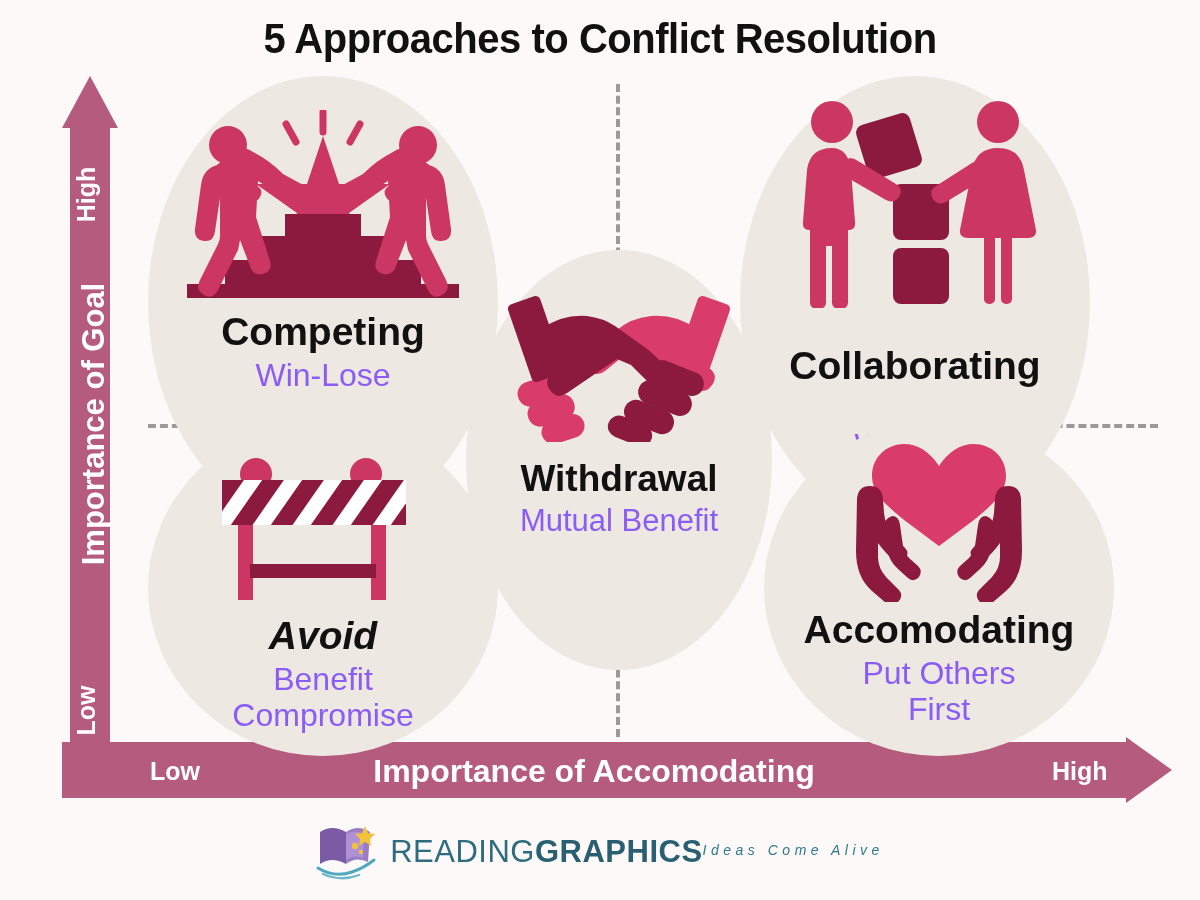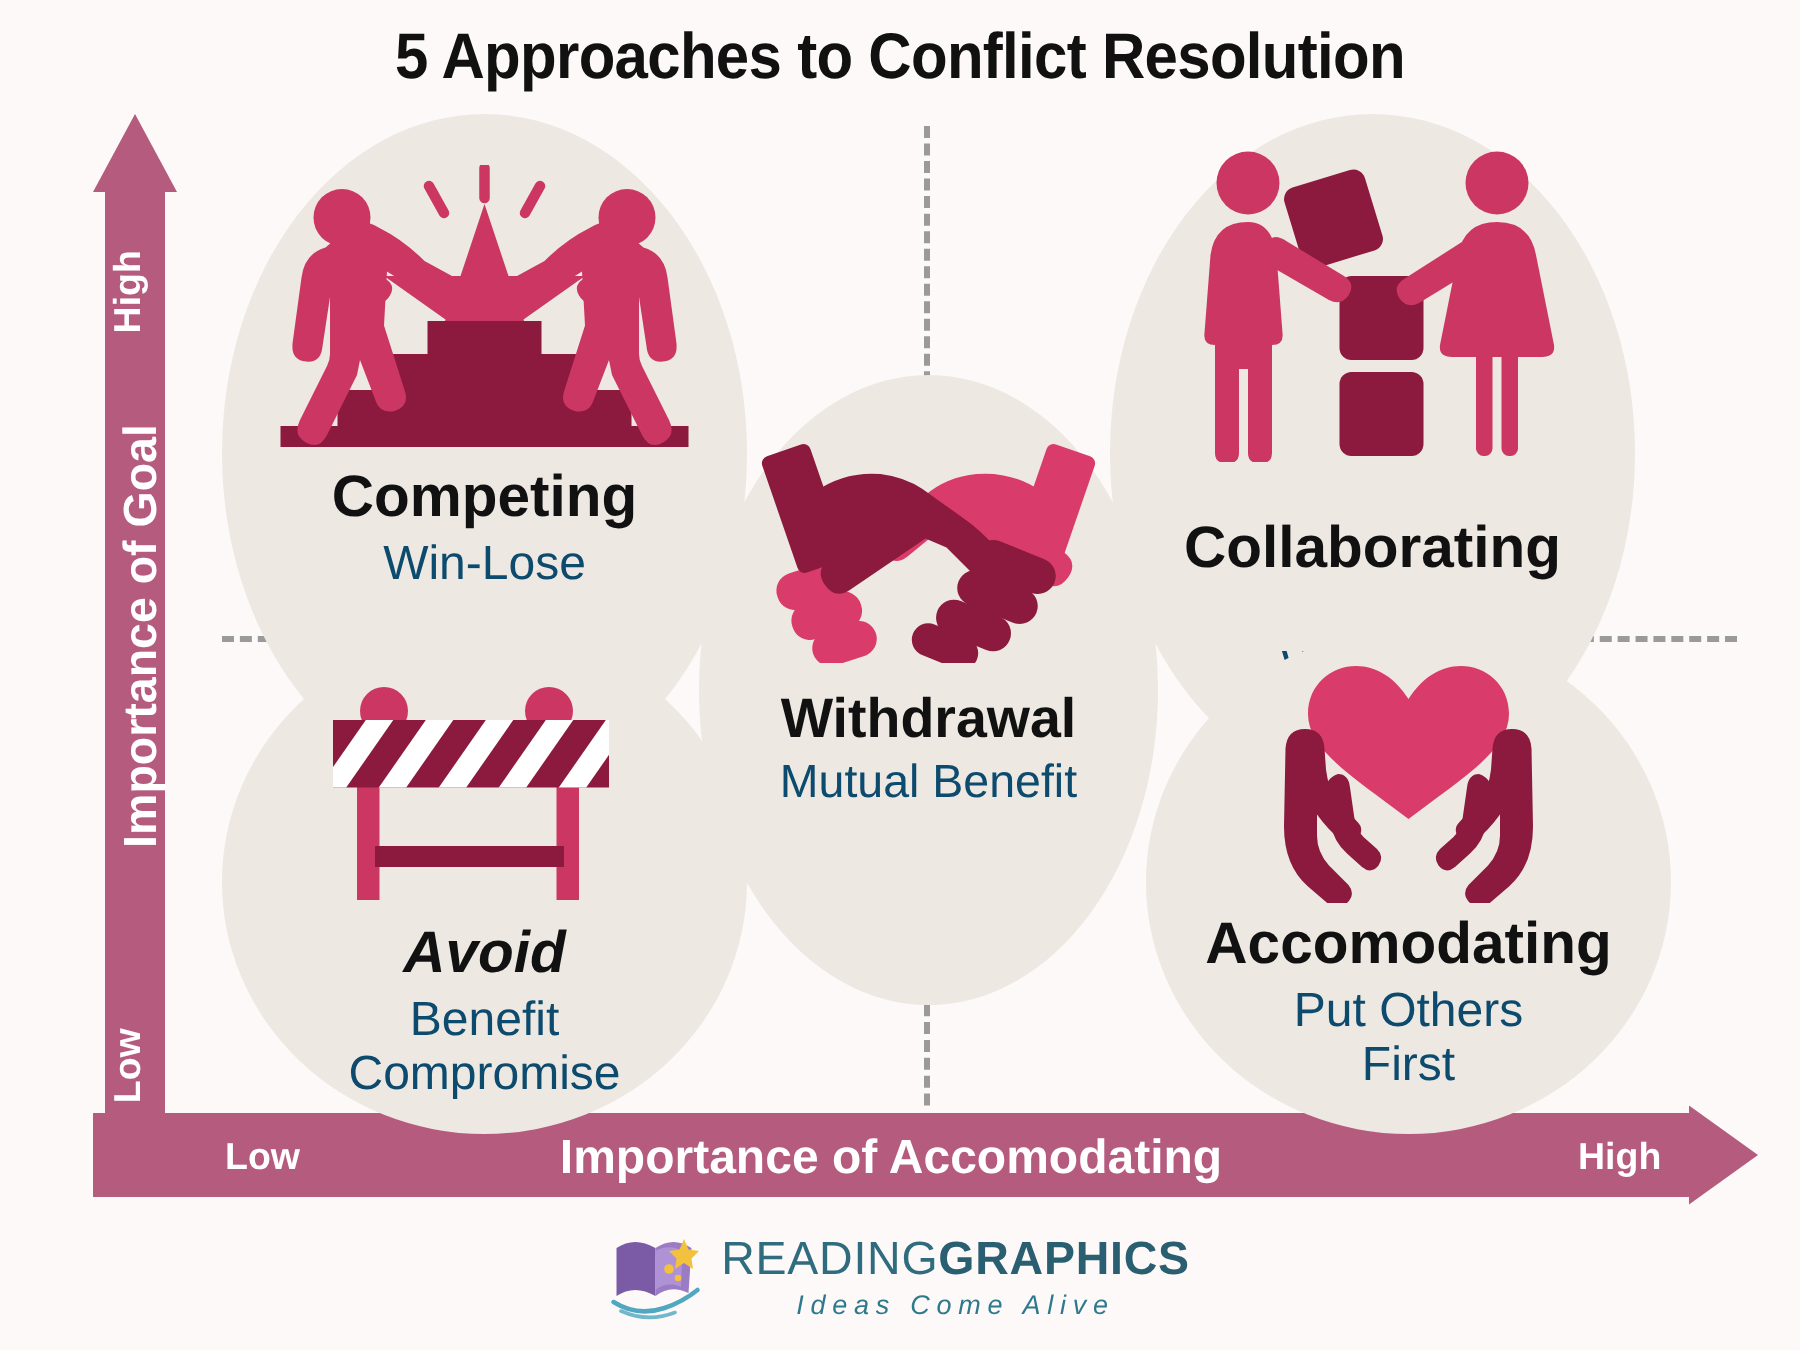--- a/index.html
+++ b/index.html
@@ -100,21 +100,21 @@
     justify-content:flex-start;
   }
   .icon-wrap{
     position:relative;display:flex;align-items:center;justify-content:center;
   }
   .label-main{
     font-size:39px;font-weight:bold;color:#111;line-height:1.05;
     text-align:right;
   }
   .label-sub{
-    font-size:32px;font-weight:normal;color:#0c4a6e;line-height:1.14;
+    font-size:32px;font-weight:normal;color:#8b5cf6;line-height:1.14;
     text-align:center;margin-top:4px;
   }
 
   .card-competing{left:148px;top:76px;width:350px;height:452px;}
   .card-competing .content{padding-top:34px;}
   .card-competing .icon-wrap{width:300px;height:196px;}
   .card-competing .label-main{margin-top:6px;}
 
   .card-collaborating{left:740px;top:76px;width:350px;height:452px;}
   .card-collaborating .content{padding-top:22px;gap:36px;}
@@ -136,28 +136,28 @@
   .card-compromise .icon-wrap{width:240px;height:150px;}
   .card-compromise .label-main{font-size:37px;margin-top:18px;}
   .card-compromise .label-sub{font-size:31px;}
 
   
   .logo{
     position:absolute;left:0;top:813px;width:1200px;height:76px;
     display:flex;align-items:center;justify-content:center;gap:12px;
   }
   .logo-mark{width:62px;height:58px;flex:0 0 auto;}
-  .logo-text{display:flex;flex-direction:column;line-height:1;}
+  .logo-text{display:flex;line-height:1;}
   .logo-word{
     font-size:31px;color:#2E6C7E;letter-spacing:0.5px;
     font-family:"Liberation Sans",sans-serif;
   }
   .logo-word b{font-weight:bold;color:#2A5F72;}
   .logo-tag{
-    font-size:18px;color:#2E7A8C;font-style:italic;
+    font-size:14px;color:#2E7A8C;font-style:italic;
     letter-spacing:4.5px;text-align:center;margin-top:7px;
   }
 </style>
 </head>
 <body>
 
 <div class="title">5 Approaches to Conflict Resolution</div>
 
 <div class="grid-h"></div>
 <div class="grid-v seg-a"></div>

